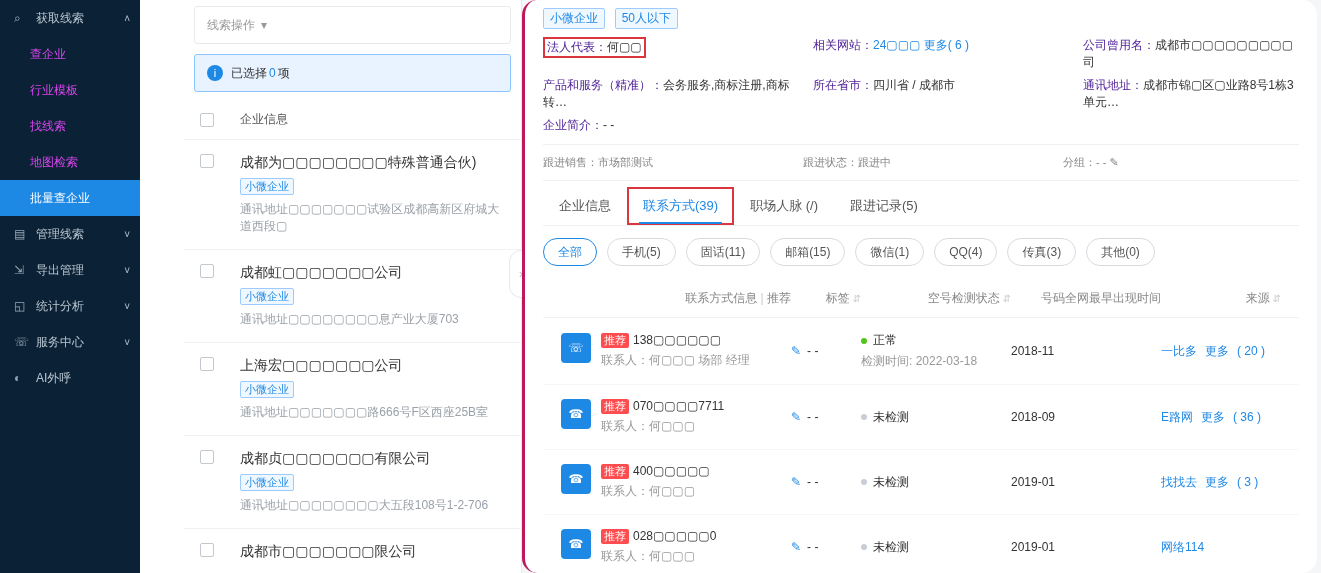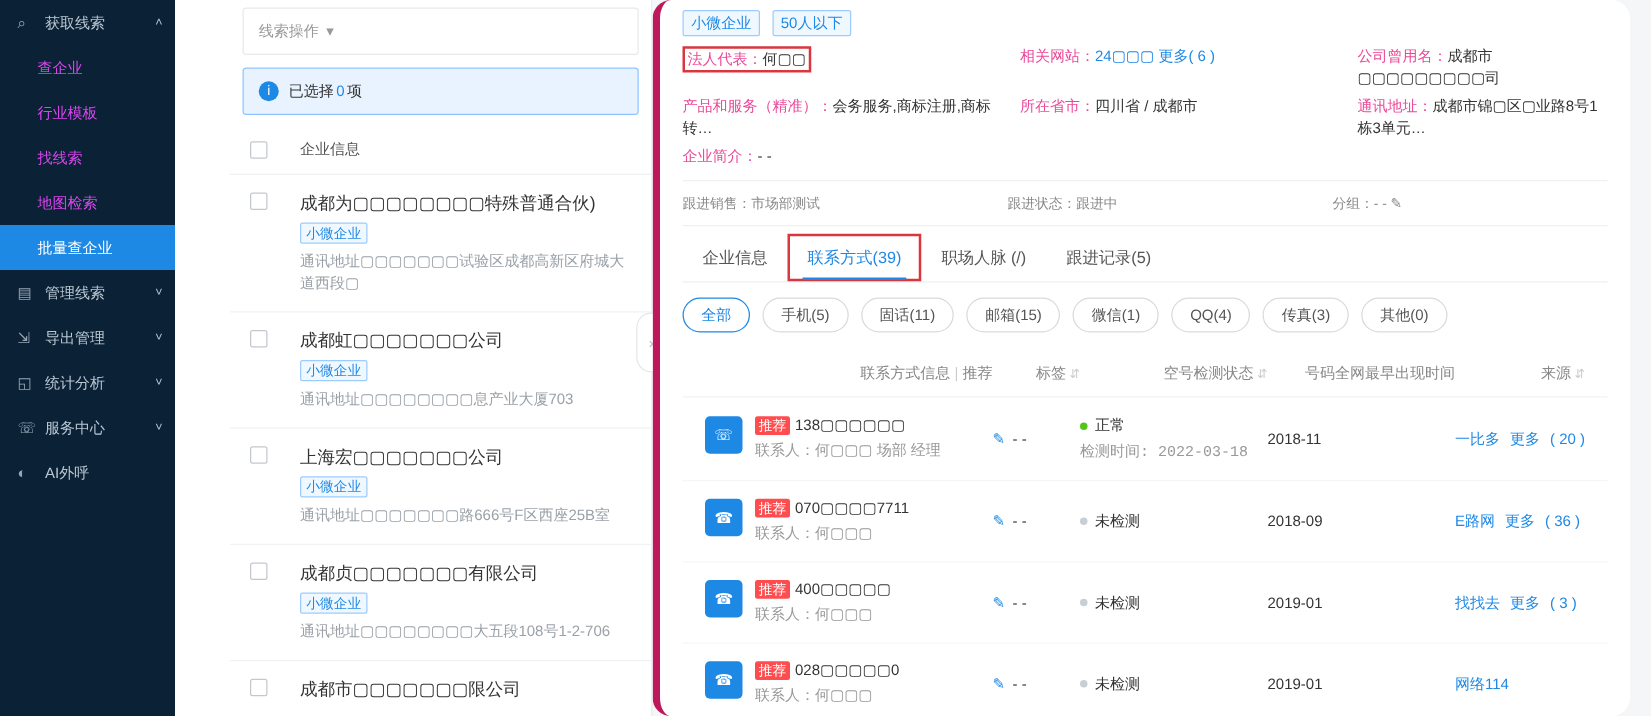--- a/index.html
+++ b/index.html
@@ -22,24 +22,24 @@
 .list-head { height:40px; display:flex; align-items:center; padding:0 16px; border-bottom:1px solid #eef0f3; color:#555; font-size:12px;}
 .list-head .cb, .row .cb { width:14px;height:14px;border:1px solid #c3c8ce;border-radius:2px;margin-right:26px; }
 .row { padding:14px 16px; border-bottom:1px solid #f0f2f5; display:flex; }
 .row .ctn { flex:1; }
 .row .title { font-size:14px; color:#333; margin-bottom:6px; }
 .row .tag-mini { display:inline-block; font-size:11px; color:#1e88e5; border:1px solid #9dcbff; background:#f0f8ff; padding:0 4px; border-radius:2px; margin-bottom:6px;}
 .row .addr { font-size:12px; color:#9aa1a8; }
 .expand-handle { position:absolute; right:-12px; top:250px; width:24px; height:48px; background:#fff; border:1px solid #e4e7eb; border-radius:12px; display:flex; align-items:center; justify-content:center; color:#b5bcc4; font-size:12px;}
 
 
-.detail { position:absolute; left:522px; top:0; right:17px; height:573px; background:#fff; border-left:6px solid #be185d; padding:8px 18px 0 18px; overflow:hidden;border-radius:15px;}
+.detail { position:absolute; left:522px; top:0; right:4px; height:573px; background:#fff; border-left:3px solid #be185d; padding:8px 18px 0 18px; overflow:hidden;border-radius:15px;}
 .pill { display:inline-block; font-size:12px; color:#1e88e5; border:1px solid #9dcbff; background:#f0f8ff; padding:1px 6px; border-radius:2px; margin-right:6px; margin-bottom:8px;}
 .info-grid { display:grid; grid-template-columns: 260px 260px 1fr; gap:6px 10px; font-size:12px; color:#888; margin-bottom:10px;}
-.info-grid .lbl { color:#ec4899; }
+.info-grid .lbl { color:#4c1d95; }
 .info-grid .val { color:#333; }
 .info-grid .link { color:#1e88e5; }
 .box-red { border:2px solid #d9363e; padding:0 2px; display:inline-block;}
 .follow-bar { border-top:1px solid #eef0f3; border-bottom:1px solid #eef0f3; padding:10px 0; display:grid; grid-template-columns: 260px 260px 1fr; font-size:11px; color:#888; margin-bottom:6px;}
 .tabs { display:flex; border-bottom:1px solid #eef0f3; margin-bottom:12px;}
 .tab { padding:10px 16px; font-size:13px; color:#555; cursor:pointer; position:relative; }
 .tab.active { color:#1e88e5; }
 .tab.active::after { content:""; position:absolute; left:10px; right:10px; bottom:-1px; height:2px; background:#1e88e5; }
 .tab.boxed { border:2px solid #d9363e; padding:8px 14px; }
 .filters { display:flex; gap:10px; margin-bottom:16px;}
@@ -213,21 +213,21 @@
   <div id="crows">
       <div class="crow">
     <div class="c-info">
       <div class="avatar">☏</div>
       <div class="meta">
         <div class="t1"><span class="reco">推荐</span><span>138▢▢▢▢▢▢</span></div>
         <div class="t2">联系人：何▢▢▢ 场部 经理</div>
       </div>
     </div>
     <div><span class="edit-ico">✎</span><span>- -</span></div>
-    <div class="status"><span class="dot ok"></span><span>正常</span><div style="color:#999;margin-top:4px;font-family:Liberation Mono, monospace;">检测时间: 2022-03-18</div></div>
+    <div class="status"><span class="dot ok"></span><span>正常</span><div style="color:#999;margin-top:4px;">检测时间: 2022-03-18</div></div>
     <div>2018-11</div>
     <div class="src"><span class="lk">一比多</span><span class="lk">更多</span><span class="cnt">( 20 )</span></div>
       </div>
       <div class="crow">
     <div class="c-info">
       <div class="avatar">☎</div>
       <div class="meta">
         <div class="t1"><span class="reco">推荐</span><span>070▢▢▢▢7711</span></div>
         <div class="t2">联系人：何▢▢▢</div>
       </div>

